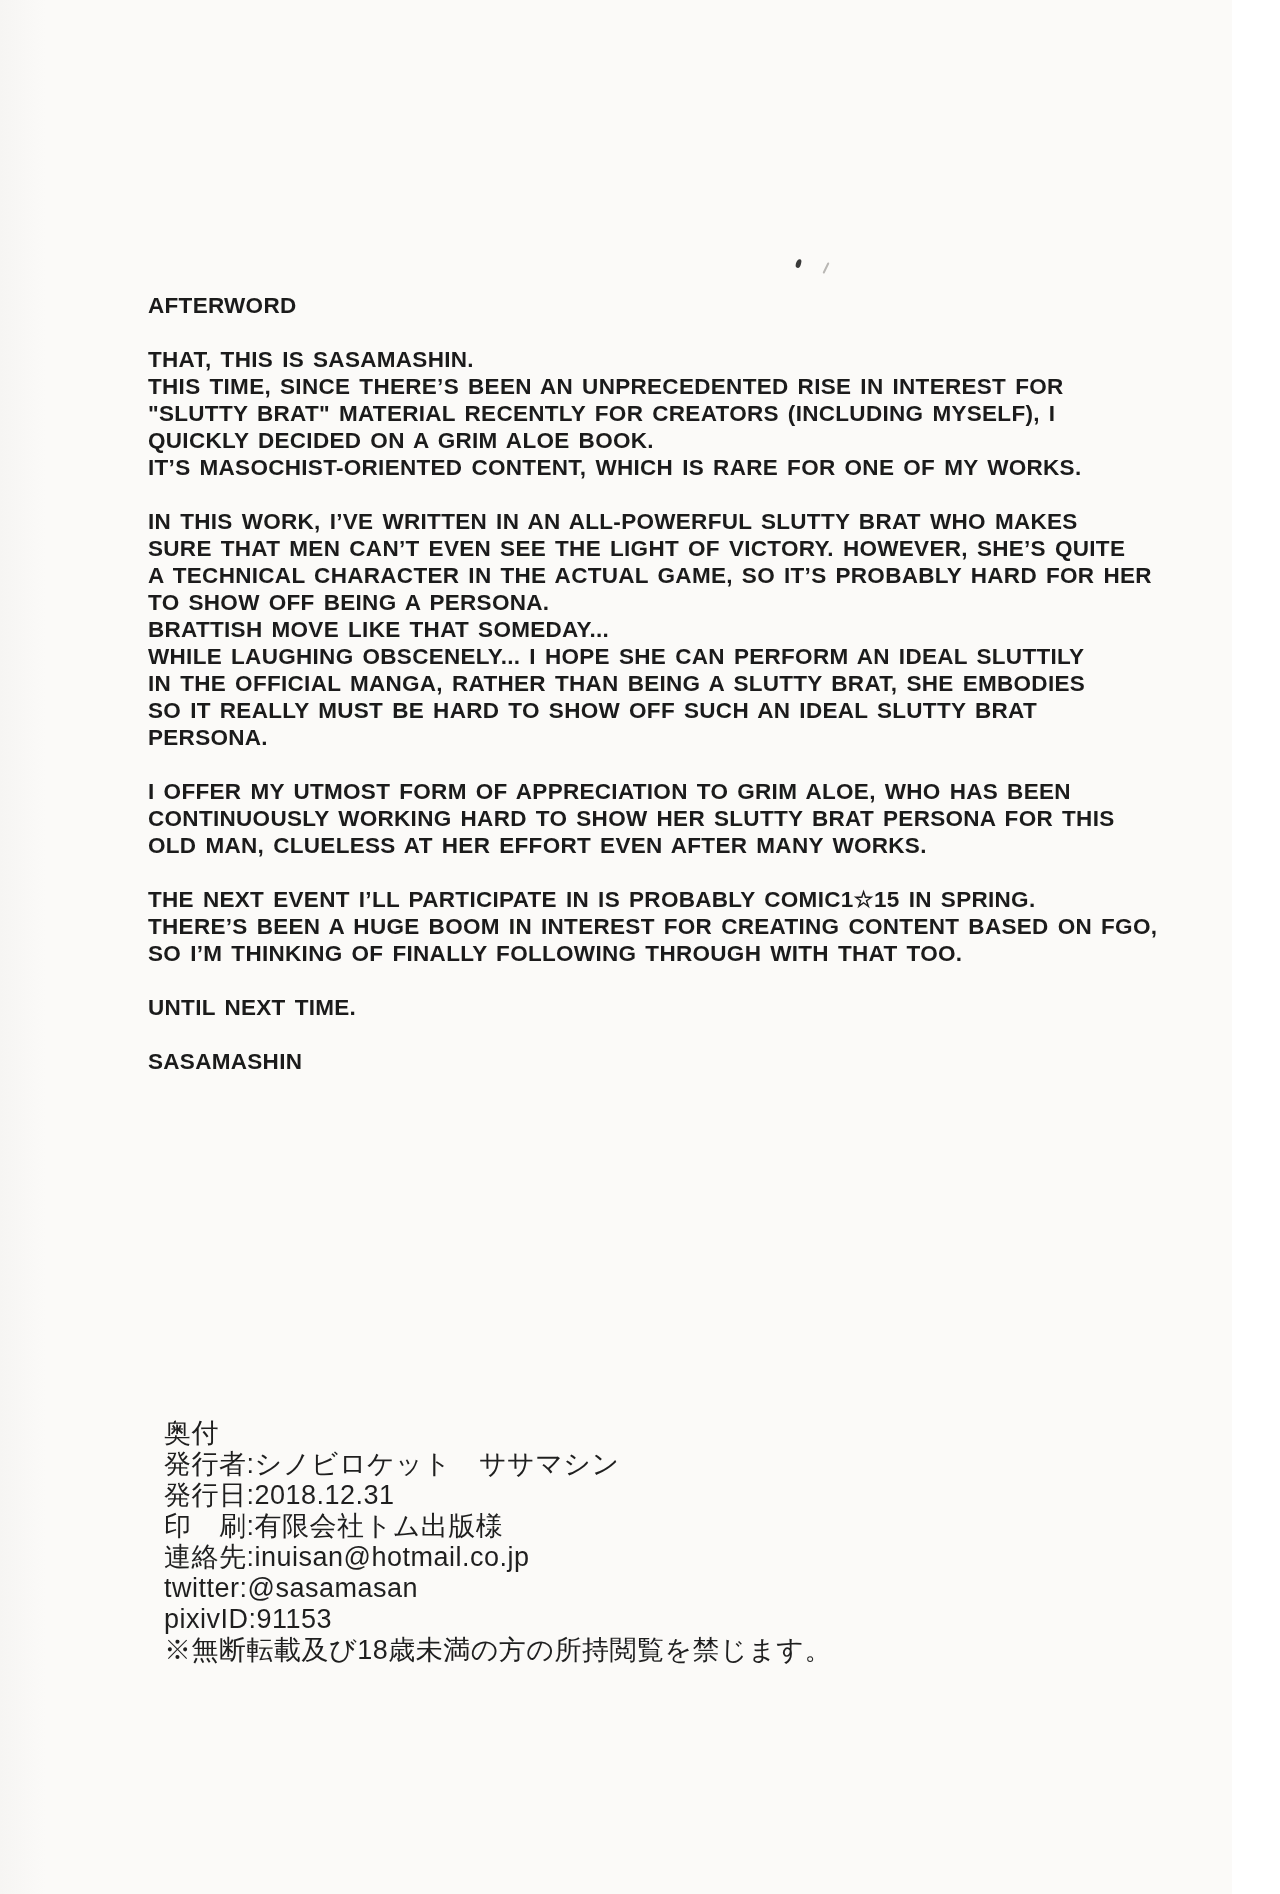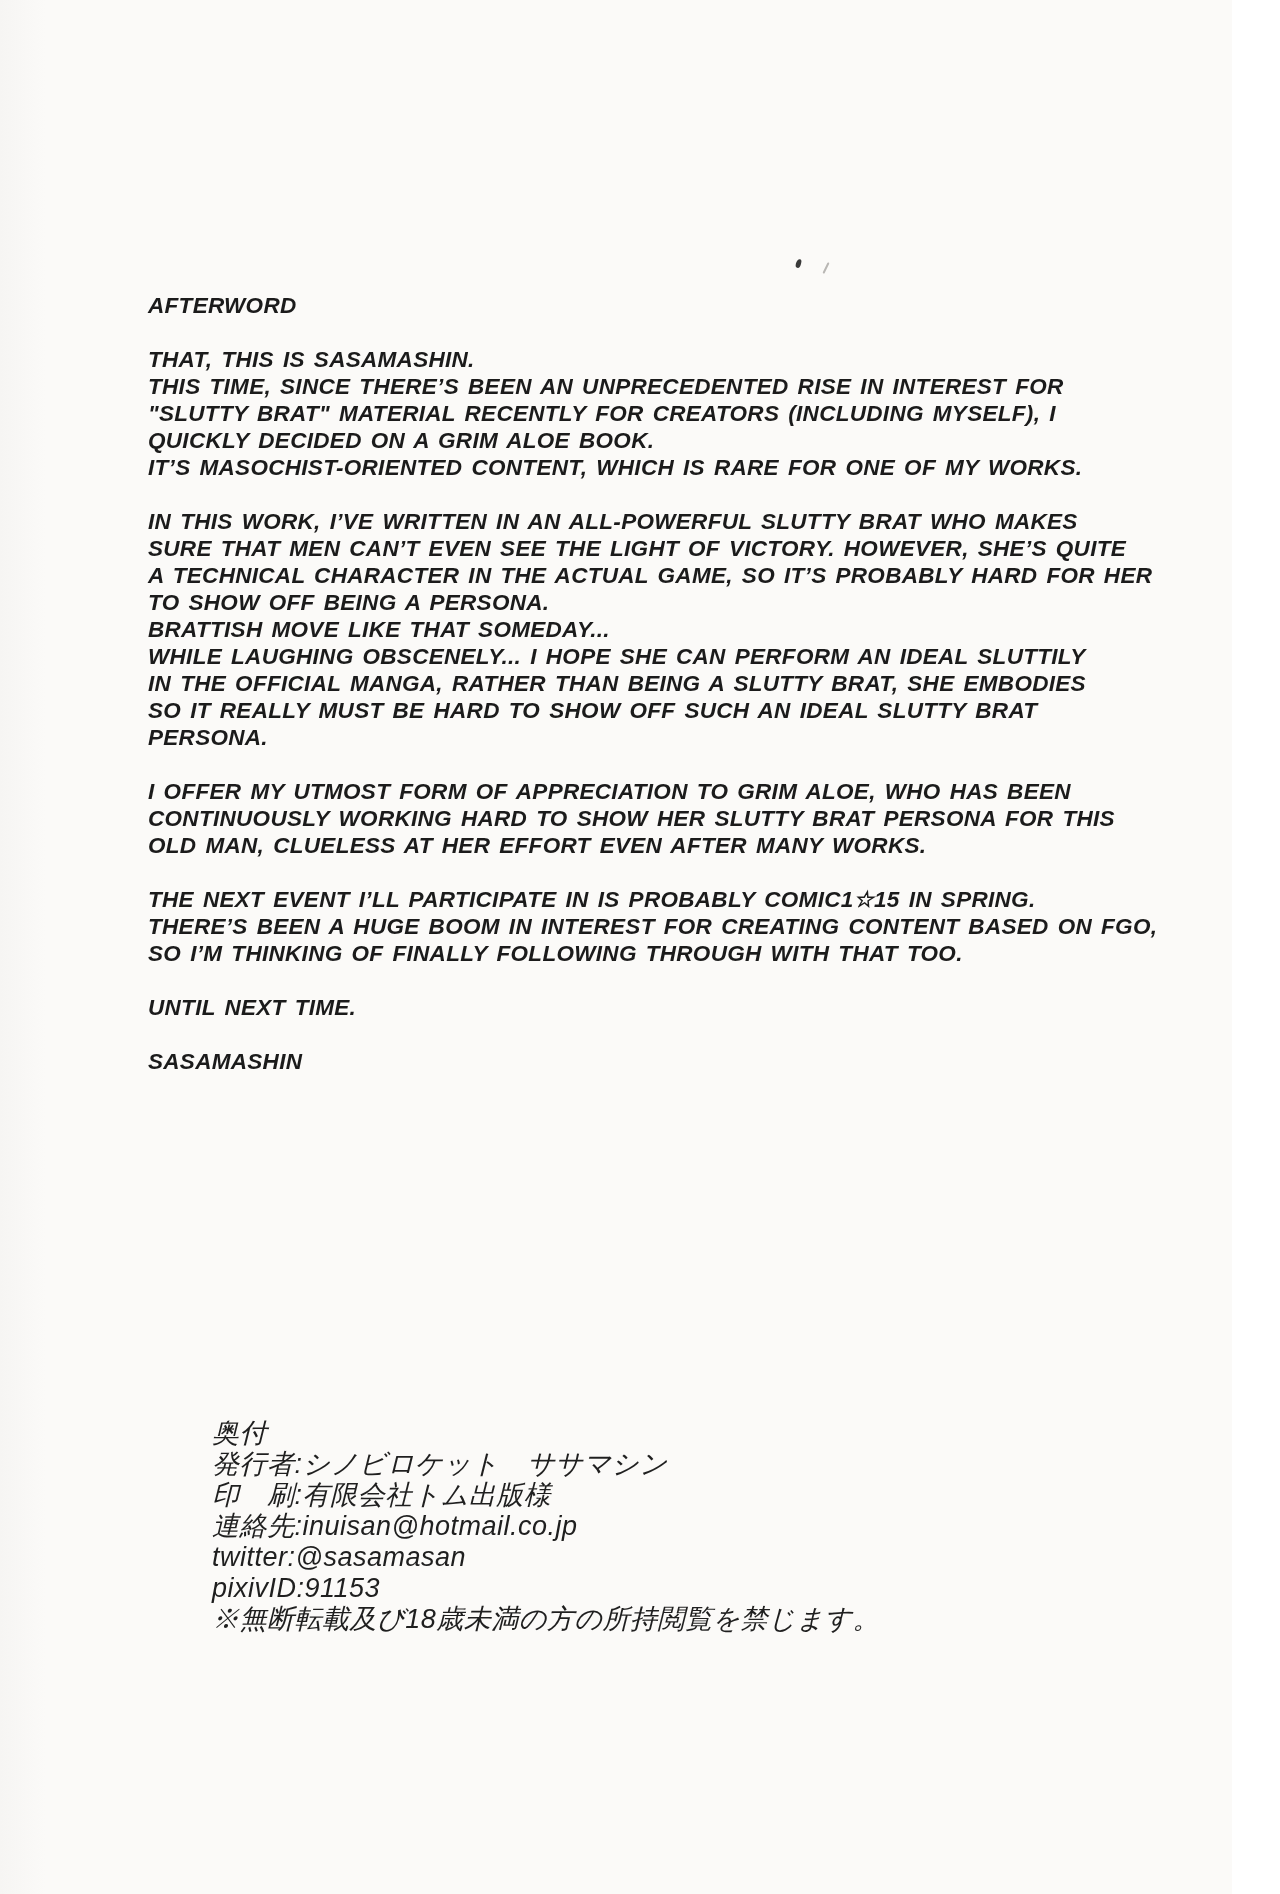--- a/index.html
+++ b/index.html
@@ -8,21 +8,20 @@
     background: #ffffff;
   }
   .page {
     position: relative;
     width: 1232px;
     height: 1894px;
     overflow: hidden;
     background: linear-gradient(90deg, #f6f5f3 0px, #fbfaf8 45px, #fbfaf8 1240px, #f8f7f5 1280px);
     color: #1d1d1d;
     font-family: "Liberation Sans", sans-serif;
-    font-style: italic;
   }
   
   .afterword {
     position: absolute;
     left: 148px;
     top: 292px;
     width: 1060px;
     font-size: 22.5px;
     line-height: 27px;
     font-weight: 700;
@@ -49,21 +48,20 @@
     top: 1418px;
     font-size: 27px;
     line-height: 31px;
     font-weight: 500;
     letter-spacing: 0.5px;
     color: #1f1f1f;
     font-family: "Liberation Sans", sans-serif;
   }
   .colophon .line {
     white-space: nowrap;
-    margin-left: 48px;
   }
   
   .speck-1 {
     position: absolute;
     left: 796px;
     top: 259px;
     width: 5px;
     height: 9px;
     background: #3a3a3a;
     border-radius: 60% 40% 55% 45%;
@@ -124,20 +122,21 @@
         </div>
         <div class="para">
           <div class="line">SASAMASHIN</div>
         </div>
       </div>
   </div>
 
   <div class="colophon">
       <div class="line">奥付</div>
       <div class="line">発行者:シノビロケット　ササマシン</div>
+      <div class="line">発行日:2018.12.31</div>
       <div class="line">印　刷:有限会社トム出版様</div>
       <div class="line">連絡先:inuisan@hotmail.co.jp</div>
       <div class="line">twitter:@sasamasan</div>
       <div class="line">pixivID:91153</div>
       <div class="line">※無断転載及び18歳未満の方の所持閲覧を禁じます。</div>
     </div>
 
 </div>
 
 </body></html>

